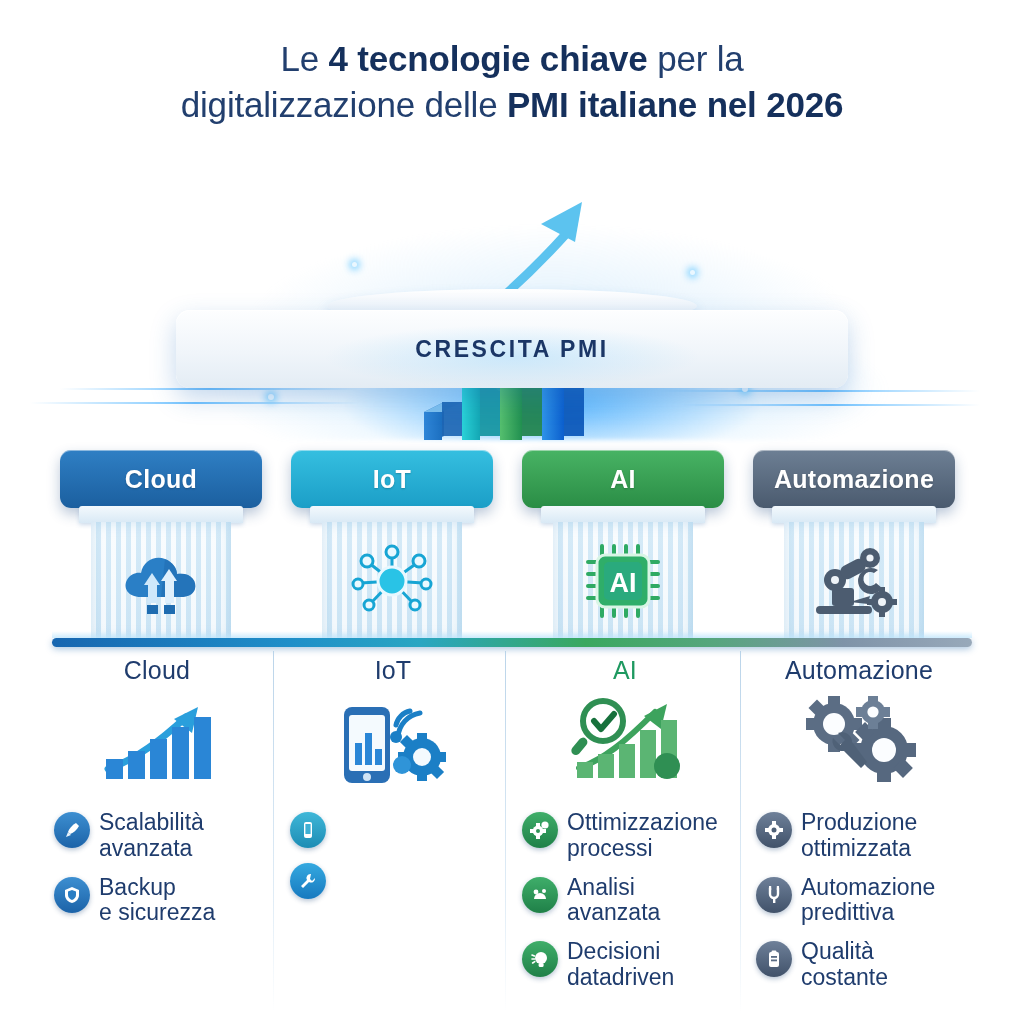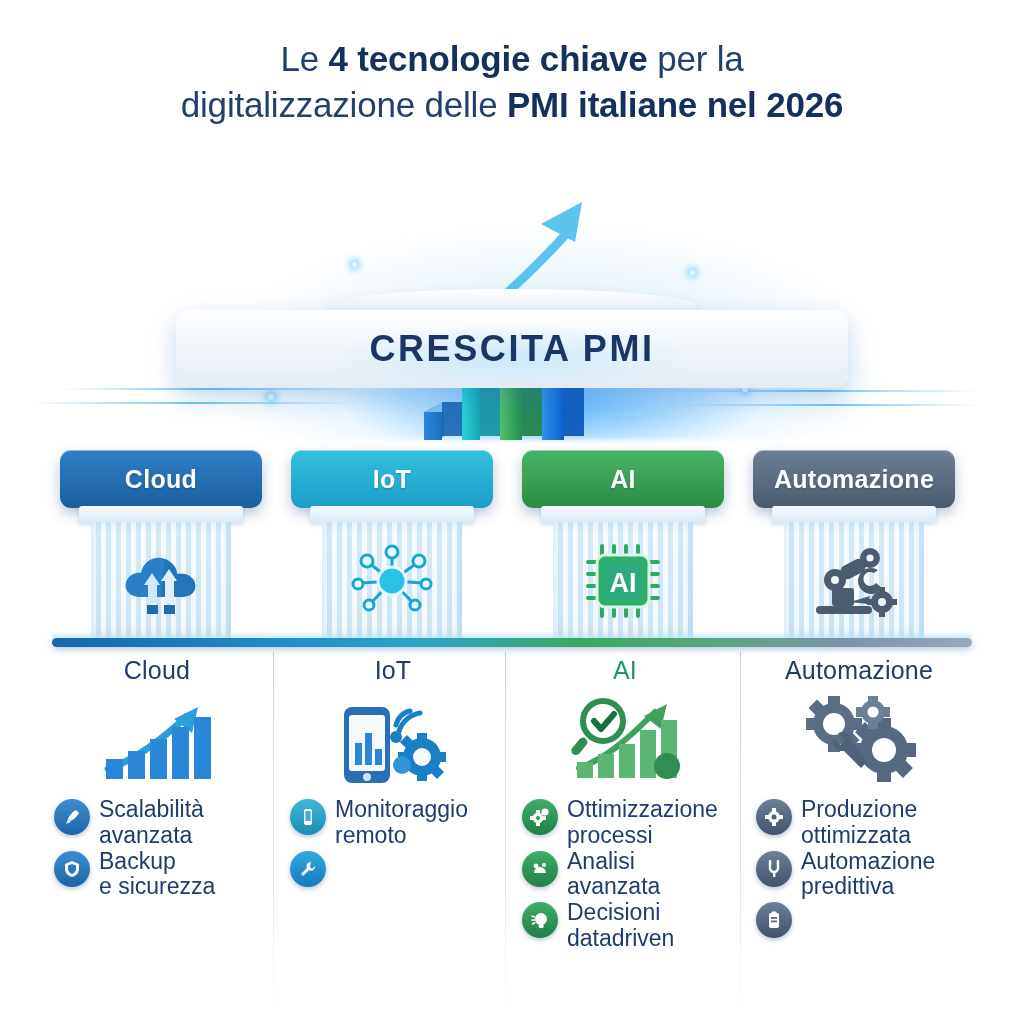--- a/index.html
+++ b/index.html
@@ -40,21 +40,21 @@
     background:linear-gradient(180deg,#fdfeff 0%,#f0f5fa 55%,#e3ecf4 100%);
     box-shadow:0 10px 26px rgba(40,110,190,.28), inset 0 1px 0 #ffffff;
     overflow:hidden;
   }
   .dais-sheen{
     position:absolute; inset:0;
     background:radial-gradient(ellipse 260px 44px at 50% 60%, rgba(120,205,255,.30), rgba(120,205,255,0) 72%);
   }
   .dais-label{
     position:absolute; inset:0; display:flex; align-items:center; justify-content:center;
-    font-size:36px; font-weight:700; letter-spacing:2.6px; color:#1b3666;
+    font-size:23px; font-weight:700; letter-spacing:2.6px; color:#1b3666;
   }
   .podium{
     position:absolute; left:327px; top:139px; width:370px; height:34px;
     border-radius:50%;
     background:linear-gradient(180deg,#ffffff 0%,#eef4fa 60%,#dce8f3 100%);
     box-shadow:0 6px 12px rgba(60,130,200,.25);
   }
 
   
   .pillars{ position:absolute; left:0; top:450px; width:1024px; height:192px; }
@@ -95,21 +95,21 @@
     background:linear-gradient(180deg, rgba(255,255,255,0), rgba(200,235,255,.8));
   }
 
   
   .cols{ position:absolute; left:0; top:647px; width:1024px; height:377px; }
   .col{ position:absolute; top:0; width:234px; height:377px; padding-top:9px; }
   .col-divider{ position:absolute; top:4px; width:1px; height:362px;
     background:linear-gradient(180deg, rgba(175,205,230,.85) 0%, rgba(200,222,240,.55) 70%, rgba(220,235,248,0) 100%); }
   .col-head{ text-align:center; font-size:25px; font-weight:400; letter-spacing:.2px; }
   .col-art{ height:108px; display:flex; align-items:center; justify-content:center; margin-top:4px; }
-  .feat{ display:flex; align-items:flex-start; gap:9px; padding:0 4px 0 14px; }
+  .feat{ display:flex; align-items:flex-start; gap:9px; padding:0 4px 0 14px; margin-top:13px; }
   .badge{ flex:0 0 auto; width:36px; height:36px; border-radius:50%;
           display:flex; align-items:center; justify-content:center;
           box-shadow:0 2px 5px rgba(30,70,120,.32); margin-top:2px; }
   .feat-txt{ font-size:23px; line-height:1.12; color:#1f3c6d; }
   .feat-txt .l2{ display:block; }
 </style>
 </head>
 <body>
 
 <div id="stage">
@@ -382,24 +382,20 @@
           <circle cx="72" cy="70" r="9" fill="#2f94d8"></circle>
         </svg>
       </div>
       <div class="feat">
         <div class="badge" style="background:linear-gradient(180deg,#3fb7d8,#1d8cb4);">
           <svg width="20" height="20" viewBox="0 0 20 20">
               <rect x="6" y="2" width="8" height="16" rx="2" fill="#fff"></rect>
               <rect x="7.4" y="4" width="5.2" height="10" fill="#3fb0d4"></rect>
             </svg>
         </div>
-        <div class="feat-txt">
-          <span>Monitoraggio</span>
-          <span class="l2">remoto</span>
-        </div>
       </div>
       <div class="feat">
         <div class="badge" style="background:linear-gradient(180deg,#35a9e0,#1779bf);">
           <svg width="20" height="20" viewBox="0 0 20 20">
               <path d="M13 3 a4 4 0 0 0 -4 6 l-6 6 l2 2 l6-6 a4 4 0 0 0 6-4 l-3 3 l-2-2 Z" fill="#fff"></path>
             </svg>
         </div>
       </div>
     </div>
 
@@ -542,17 +538,21 @@
       </div>
       <div class="feat">
         <div class="badge" style="background:linear-gradient(180deg,#6e8099,#41526a);">
           <svg width="20" height="20" viewBox="0 0 20 20">
               <rect x="5" y="3" width="10" height="15" rx="2" fill="#fff"></rect>
               <rect x="7.6" y="1.4" width="4.8" height="3.2" rx="1" fill="#fff"></rect>
               <rect x="7" y="7" width="6" height="1.8" fill="#5a6c84"></rect>
               <rect x="7" y="10.5" width="6" height="1.8" fill="#5a6c84"></rect>
             </svg>
         </div>
+        <div class="feat-txt">
+          <span>Qualità</span>
+          <span class="l2">costante</span>
+        </div>
       </div>
     </div>
 
   </div>
 </div>
 
 </body></html>

